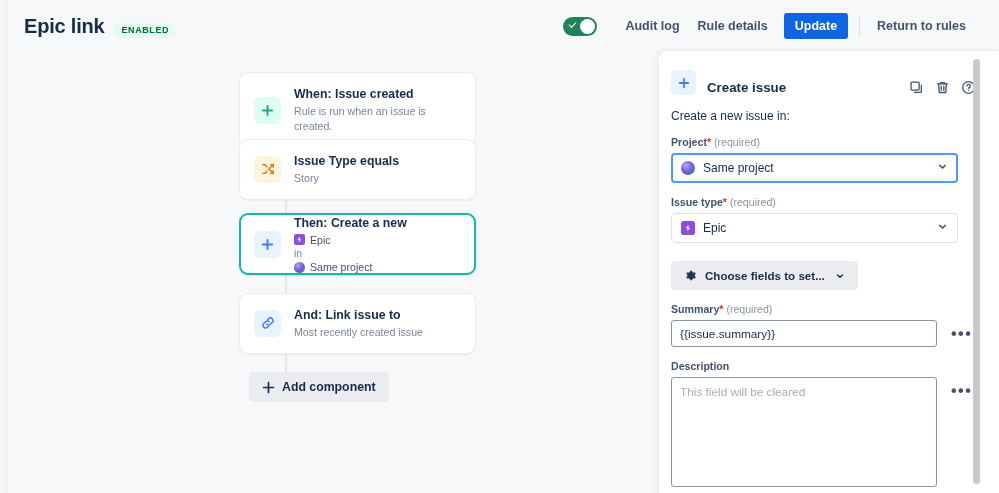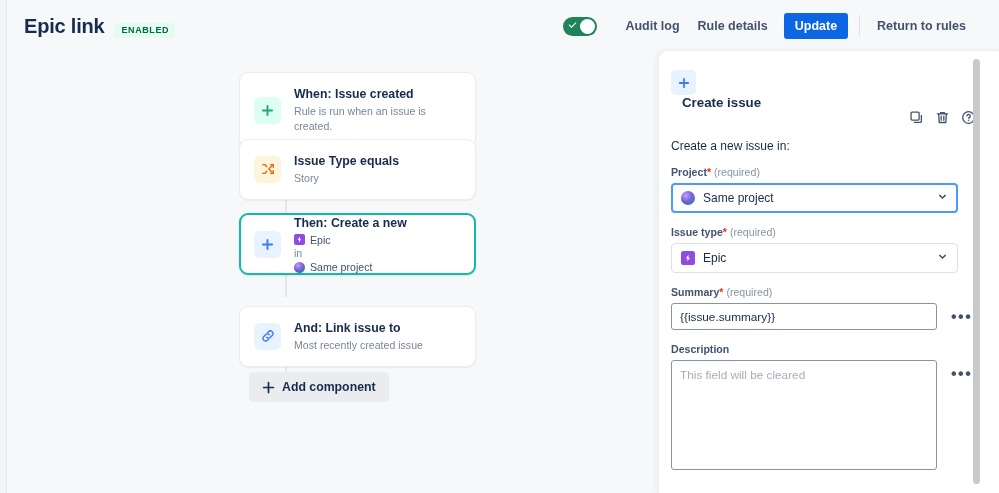--- a/index.html
+++ b/index.html
@@ -107,21 +107,21 @@
   }
 
   
   .panel {
     position: absolute; left: 658px; top: 50px; width: 341px; height: 443px;
     background: #fff; border: 1px solid #ecedf0; border-right: none; border-bottom: none;
     border-top-left-radius: 9px;
     box-shadow: -2px 0 6px rgba(9,30,66,0.05);
   }
   .panel-inner { position: absolute; inset: 0 17px 0 0; padding: 19px 0 0 12px; }
-  .panel-head { display: flex; align-items: flex-start; padding-right: 6px; flex-direction: column; }
+  .panel-head { display: flex; align-items: flex-end; padding-right: 6px; }
   .panel-ico {
     width: 25px; height: 25px; border-radius: 5px; background: #e9f2ff; color: #3b7afd;
     display: flex; align-items: center; justify-content: center; flex: 0 0 25px;
   }
   .panel-title { font-size: 13.3px; font-weight: 700; margin-left: 11px; color: #172b4d; }
   .panel-head-icons { margin-left: auto; display: flex; align-items: center; gap: 11px; }
   .hico { color: #42526e; display: flex; cursor: pointer; }
 
   .lead { font-size: 12px; color: #172b4d; margin-top: 14px; }
   .fld-label { font-size: 10.6px; font-weight: 700; color: #42526e; margin-top: 13px; }
@@ -252,21 +252,21 @@
             <span class="lbl">Epic</span>
           </div>
           <div class="in-word">in</div>
           <div class="chip-row">
             <span class="mini-ico mini-globe"></span>
             <span class="lbl">Same project</span>
           </div>
         </div>
       </div>
 
-      <div class="card" style="position:absolute;top:234px;left:0;">
+      <div class="card" style="position:absolute;top:221px;left:0;">
         <div class="card-ico ico-blue">
           <svg width="14" height="14" viewBox="0 0 16 16" fill="none" stroke="currentColor" stroke-width="1.6" stroke-linecap="round">
             <path d="M6.5 9.5a3 3 0 0 0 4.3 0l2-2a3 3 0 1 0-4.3-4.3l-1 1"></path>
             <path d="M9.5 6.5a3 3 0 0 0-4.3 0l-2 2a3 3 0 1 0 4.3 4.3l1-1"></path>
           </svg>
         </div>
         <div class="card-body">
           <div class="card-title">And: Link issue to</div>
           <div class="card-sub">Most recently created issue</div>
         </div>
@@ -349,20 +349,34 @@
         </span>
         <span>Epic</span>
         <span class="chev">
           <svg width="11" height="11" viewBox="0 0 12 12" fill="none" stroke="currentColor" stroke-width="1.6" stroke-linecap="round">
               <path d="M3 4.8L6 7.6 9 4.8"></path>
             </svg>
         </span>
       </div>
 
       
+      <button class="choose-btn">
+        <span style="display:flex;">
+          <svg width="13" height="13" viewBox="0 0 16 16" fill="currentColor">
+            <path d="M8 5.2A2.8 2.8 0 1 0 8 10.8 2.8 2.8 0 0 0 8 5.2zm0 4.3a1.5 1.5 0 1 1 0-3 1.5 1.5 0 0 1 0 3z"></path>
+            <path d="M13.4 8c0-.3 0-.6-.1-.9l1.3-1-1.3-2.2-1.5.6c-.5-.4-1-.7-1.6-.9L10 2H7.4l-.2 1.6c-.6.2-1.1.5-1.6.9l-1.5-.6L2.8 6.1l1.3 1c0 .3-.1.6-.1.9s0 .6.1.9l-1.3 1L4.1 12l1.5-.6c.5.4 1 .7 1.6.9l.2 1.6H10l.2-1.6c.6-.2 1.1-.5 1.6-.9l1.5.6 1.3-2.2-1.3-1c.1-.3.1-.6.1-.8z" opacity=".92"></path>
+          </svg>
+        </span>
+        <span>Choose fields to set...</span>
+        <span style="display:flex;margin-left:2px;">
+          <svg width="10" height="10" viewBox="0 0 12 12" fill="none" stroke="currentColor" stroke-width="1.7" stroke-linecap="round">
+              <path d="M3 4.8L6 7.6 9 4.8"></path>
+            </svg>
+        </span>
+      </button>
 
       
       <div class="fld-label">
         <span>Summary</span><span class="req-star">*</span>
         <span class="req-note">(required)</span>
       </div>
       <div class="input-row">
         <input class="txt-input" type="text" value="{{issue.summary}}" style="">
         <span class="dots">•••</span>
       </div>

